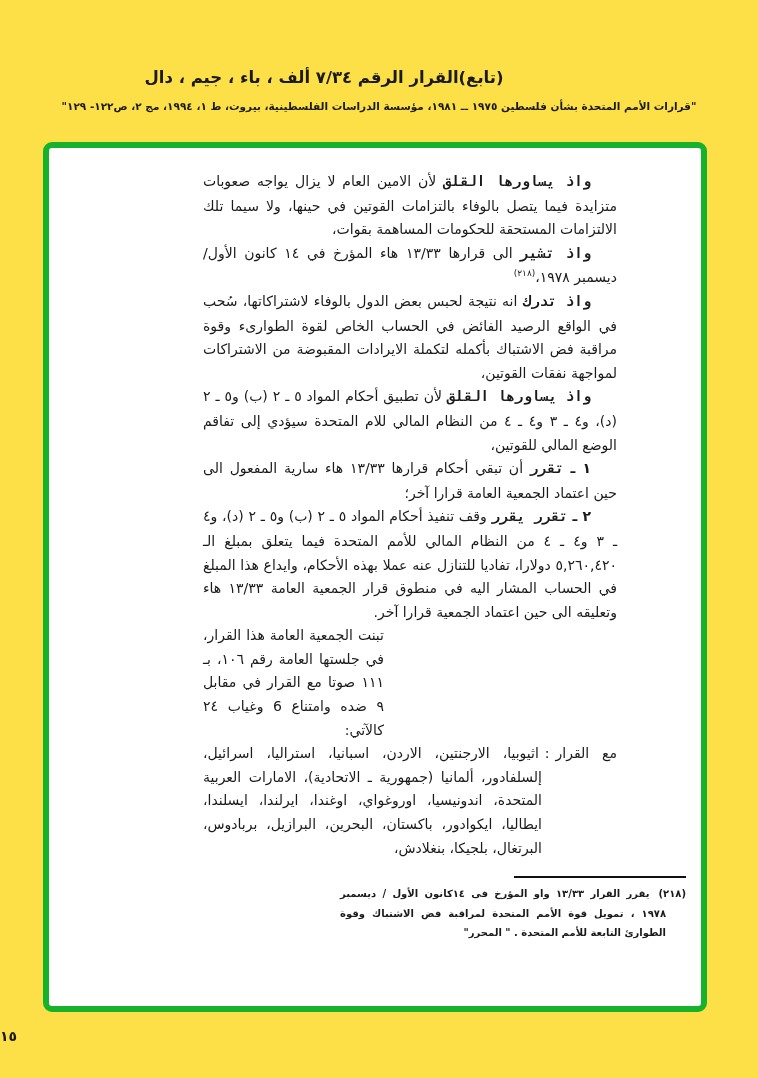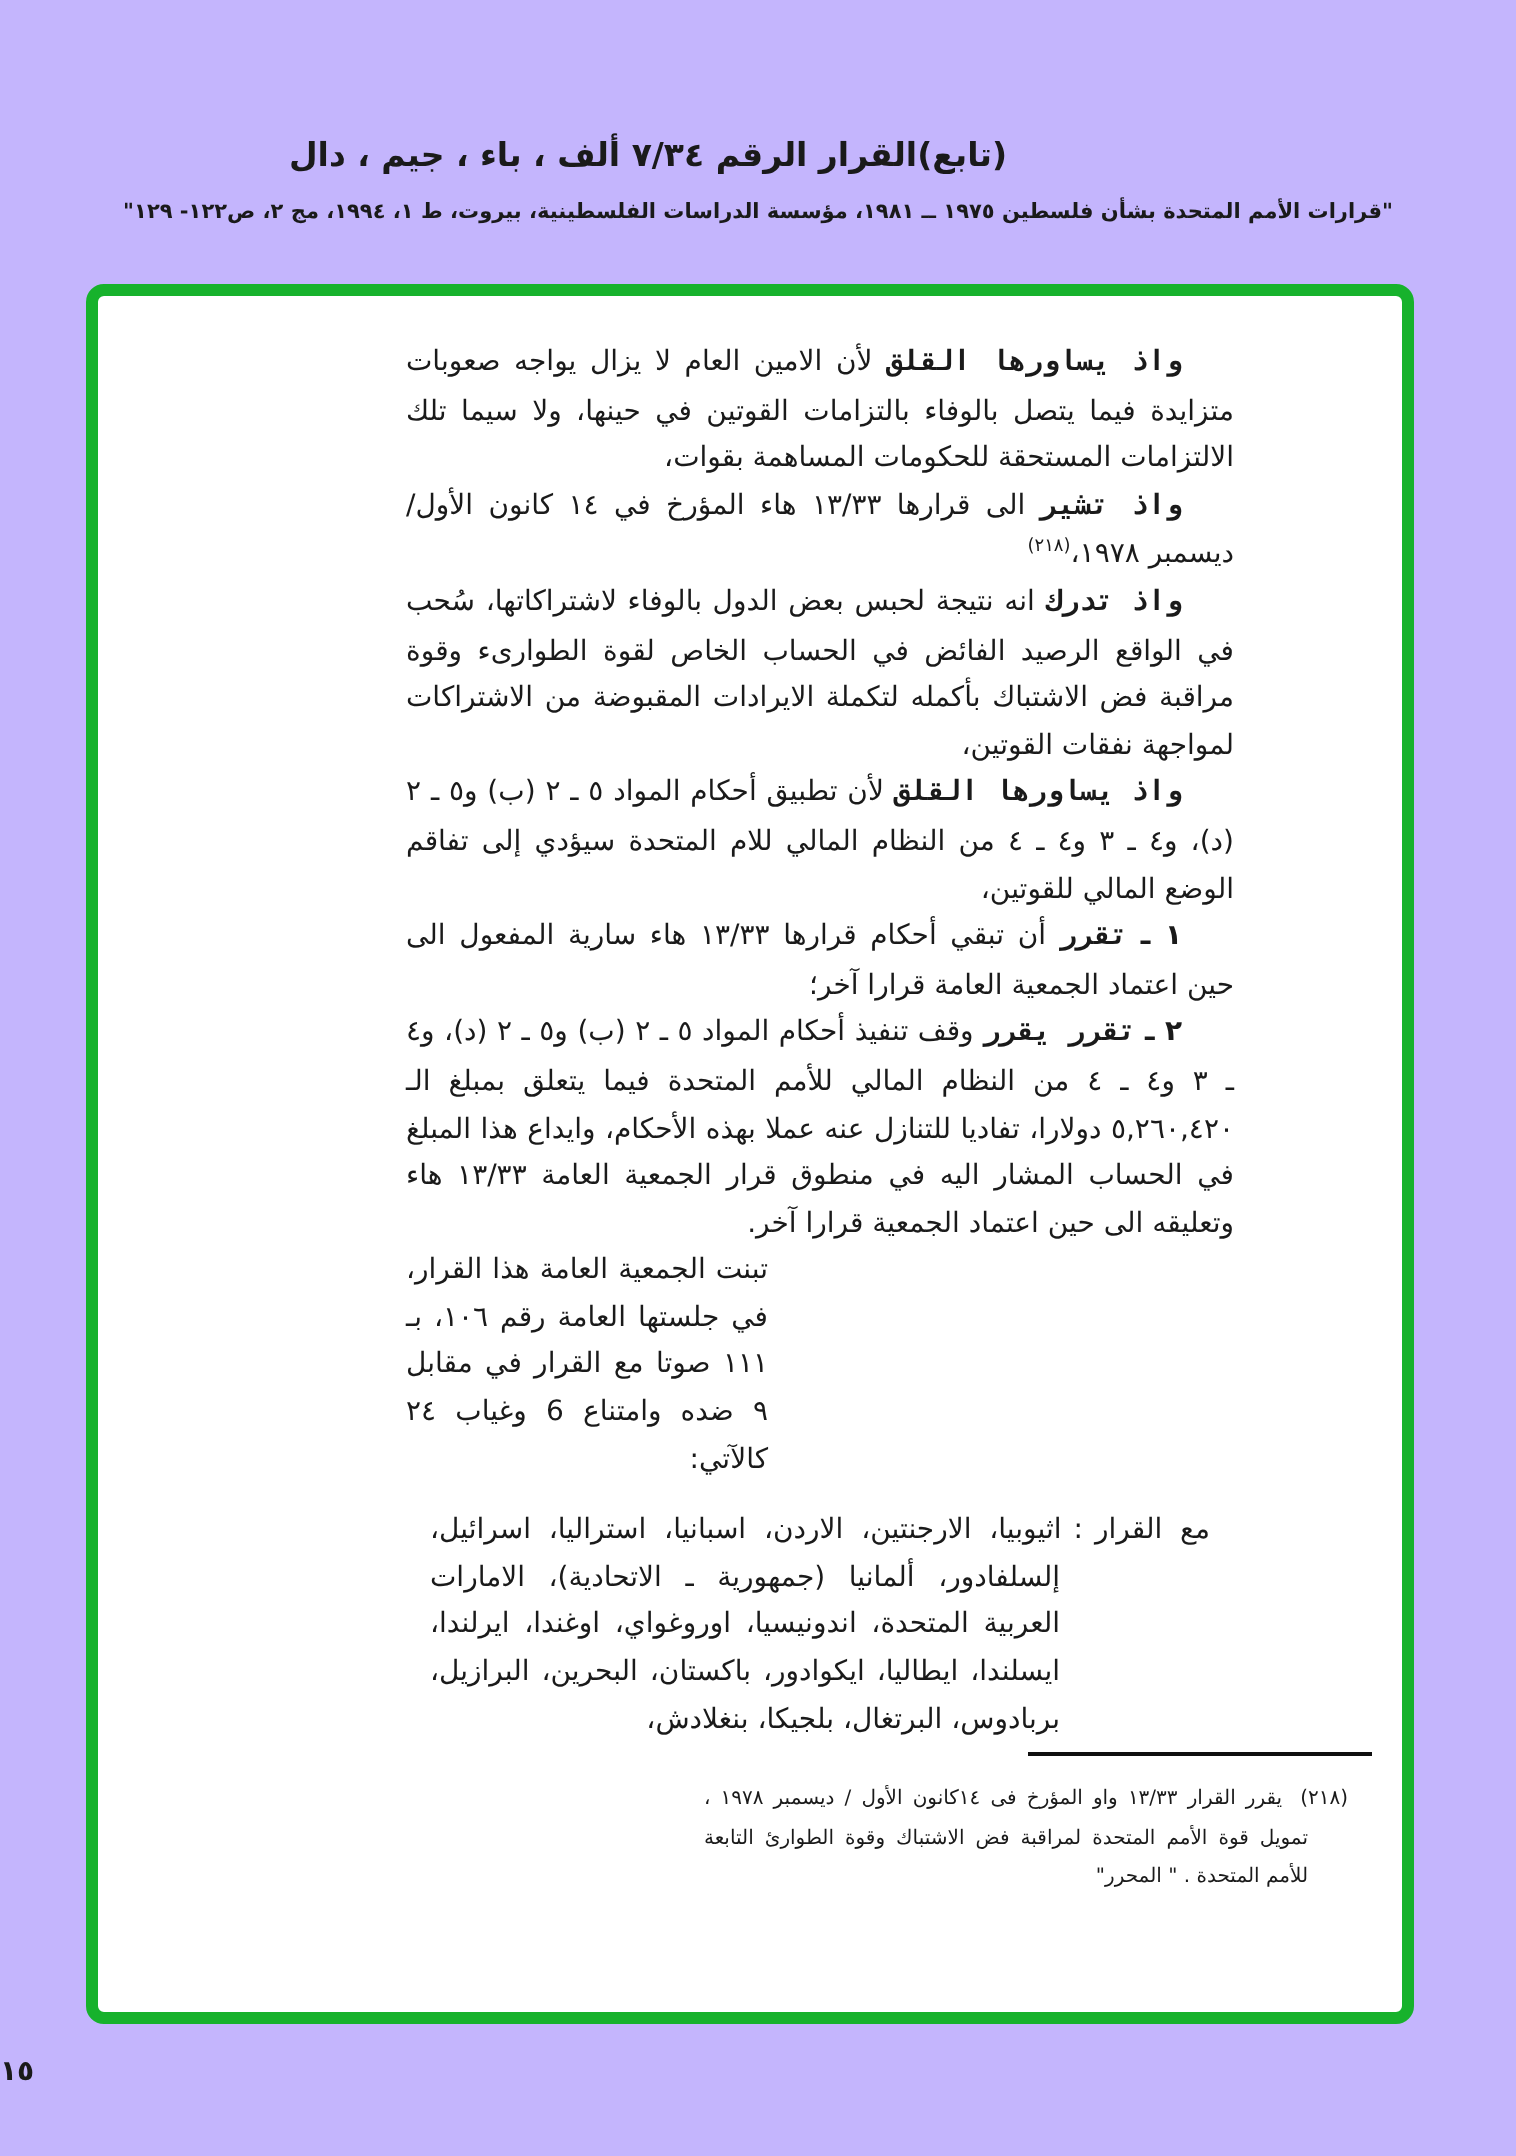--- a/index.html
+++ b/index.html
@@ -1,36 +1,36 @@
 <!DOCTYPE html>
 <html lang="ar"><head>
 <meta charset="utf-8">
 <style>
   html,body{margin:0;padding:0;background:#ffffff;}
-  .page{position:relative;width:758px;height:1078px;background:#c4b5fd;overflow:hidden;
+  .page{position:relative;width:758px;height:1078px;background:#fde047;overflow:hidden;
         font-family:"DejaVu Sans",sans-serif;color:#1a1a1a;}
   .title{position:absolute;top:68px;left:0;width:648px;text-align:center;direction:rtl;
          font-weight:bold;font-size:16.5px;letter-spacing:0;}
   .source{position:absolute;top:100px;left:0;width:758px;text-align:center;direction:rtl;
           font-weight:bold;font-size:10.5px;}
   .frame{position:absolute;left:43px;top:142px;width:652px;height:858px;
          border:6px solid #17b22c;border-radius:9px;background:#ffffff;}
   .doc{position:absolute;left:154px;top:22px;width:414px;direction:rtl;
        font-size:14px;line-height:23.6px;text-align:justify;}
   .para{margin:0;text-indent:26px;}
   .para b{font-weight:bold;font-family:Liberation Mono, monospace;}
   .para sup{font-size:9px;line-height:0;}
   .num{font-weight:bold;}
   .adoption{margin:0 233px 0 0;width:181px;text-align:justify;text-indent:0;}
-  .votelist{margin:12px;padding-right:75px;text-indent:-75px;text-align:justify;}
+  .votelist{margin:0;padding-right:75px;text-indent:-75px;text-align:justify;}
   .vl-colon{margin:0 6px;}
   .footnote{position:absolute;right:15px;top:728px;width:346px;direction:rtl;}
   .fn-rule{width:172px;height:0;border-top:2px solid #101010;margin-bottom:6px;}
-  .fn-text{font-size:10px;font-weight:normal;line-height:19.5px;text-align:justify;
-           padding-right:20px;text-indent:-20px;margin:12px;}
+  .fn-text{font-size:10px;font-weight:bold;line-height:19.5px;text-align:justify;
+           padding-right:20px;text-indent:-20px;margin:0;}
   .fn-ref{margin-left:9px;}
   .page-num{position:absolute;top:1028px;left:0;width:100%;text-align:left;
             font-weight:bold;font-size:14px;direction:rtl;}
 </style>
 </head>
 <body>
 
 <div class="page">
 
   <div class="title">(تابع)القرار الرقم ٧/٣٤ ألف ، باء ، جيم ، دال</div>

